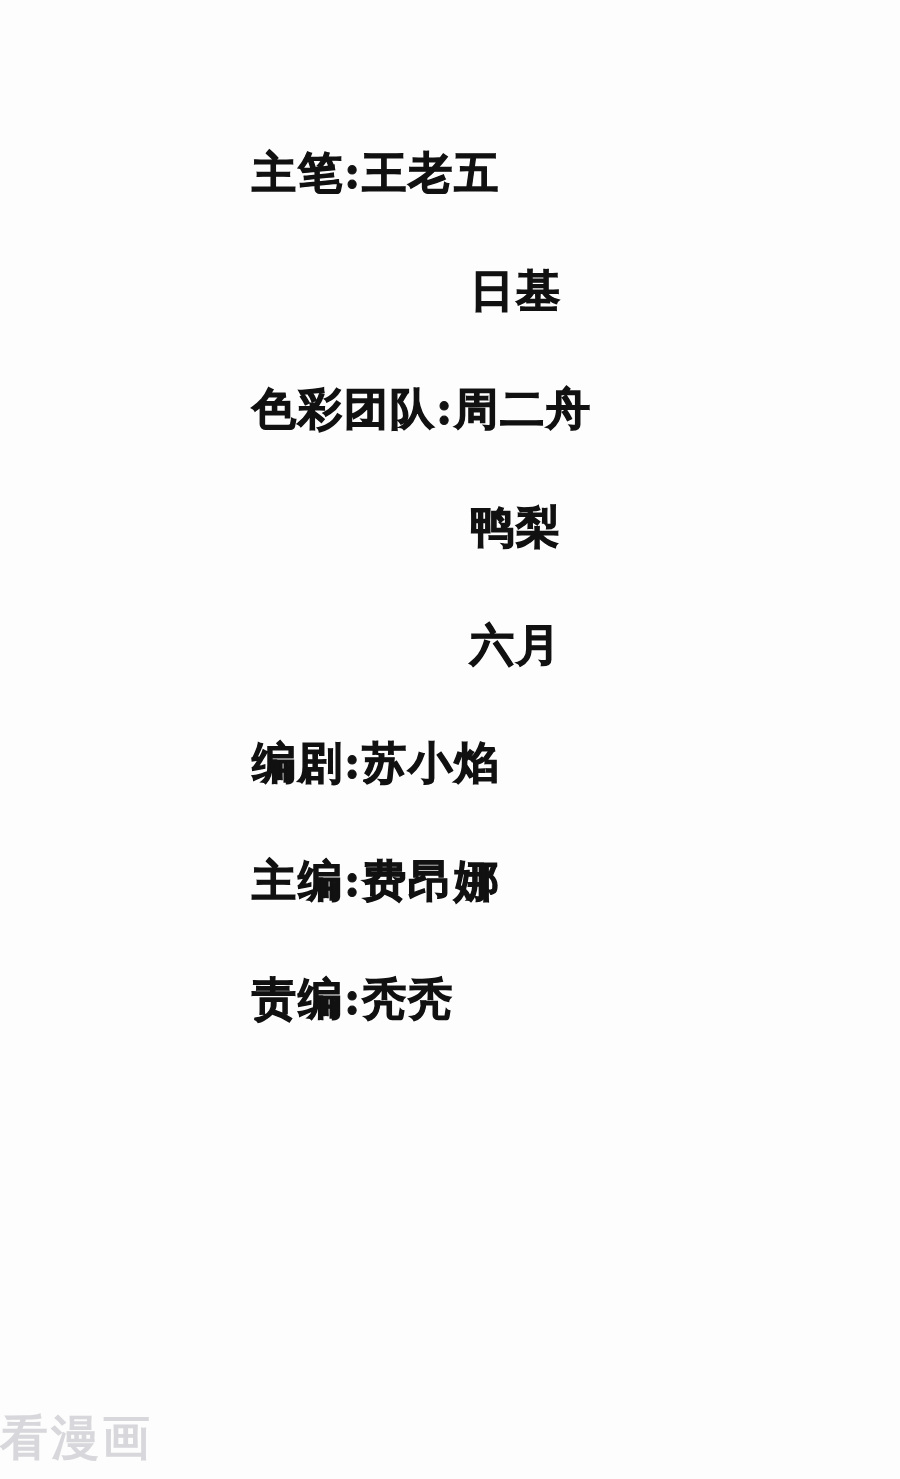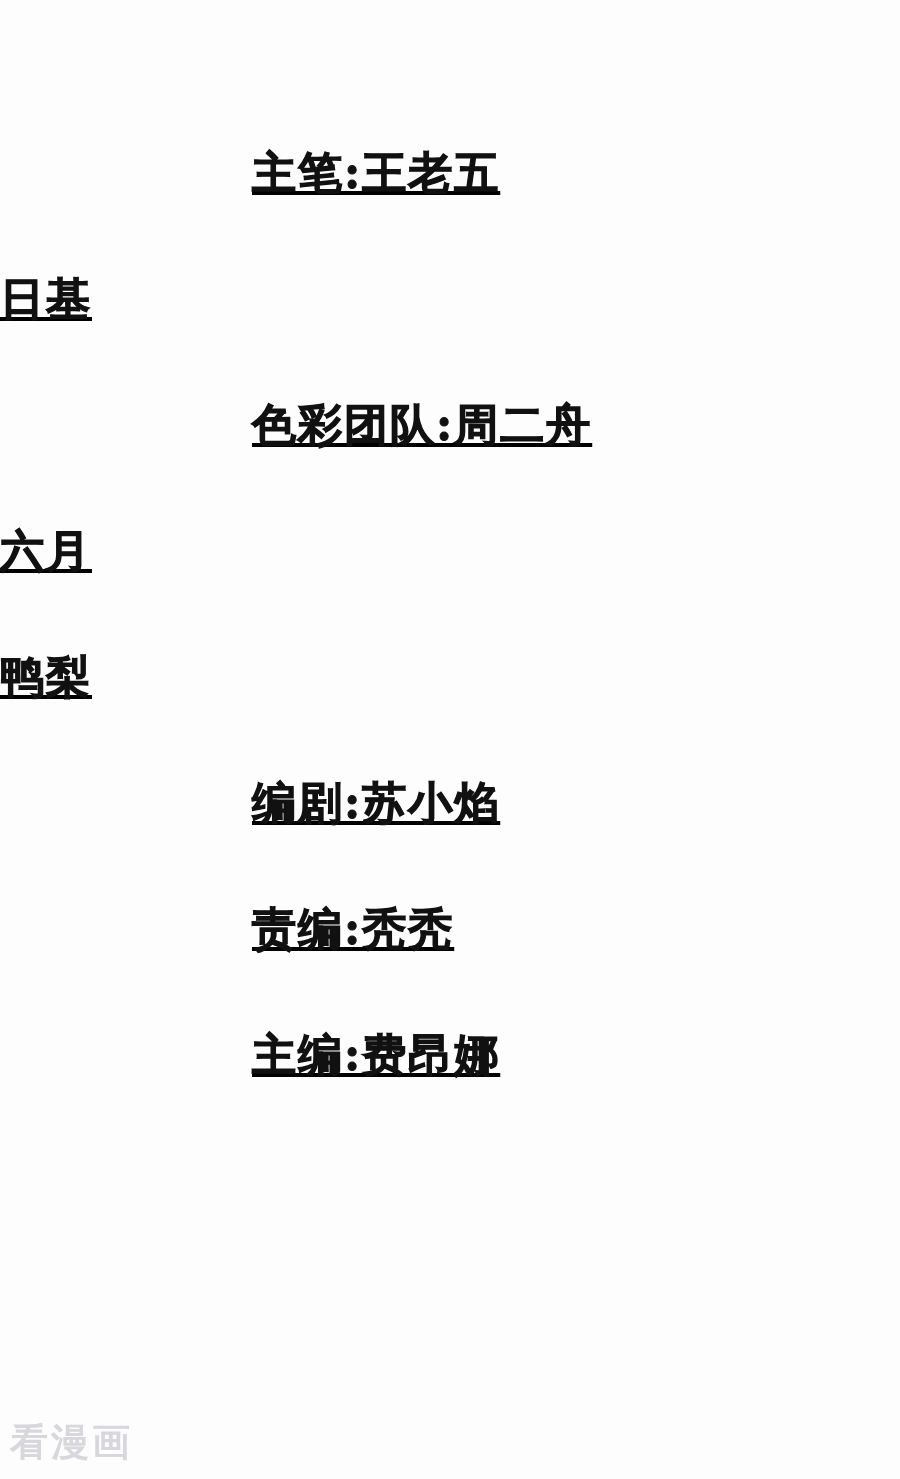--- a/index.html
+++ b/index.html
@@ -21,22 +21,21 @@
     background: #fdfdfd;
   }
 
   .credits {
     position: absolute;
     left: 0;
     right: 0;
     top: 118px;
     display: flex;
     flex-direction: column;
-    gap: 16px;
-    text-decoration: underline;
+    gap: 8px;
   }
 
   .credit-line {
     display: block;
     font-size: 44px;
     line-height: 110px;
     font-weight: 700;
     color: #111111;
     letter-spacing: 2px;
     white-space: pre;
@@ -45,47 +44,48 @@
   }
 
   
   .credit-line.align-left {
     padding-left: 252px;
     text-align: left;
   }
 
   
   .credit-line.align-indent {
+    padding-left: 470px;
     text-align: left;
   }
 
   .watermark {
     position: absolute;
-    left: 10px;
+    left: 0;
     bottom: 18px;
-    font-size: 38px;
+    font-size: 48px;
     line-height: 1;
     font-weight: 700;
     color: #d8d8dc;
     letter-spacing: 3px;
     font-family: "DejaVu Sans", "Liberation Sans", sans-serif;
     user-select: none;
   }
 </style>
 </head>
 <body>
 
 <div class="page">
 
   <div class="credits">
     <span class="credit-line align-left">主笔:王老五</span>
     <span class="credit-line align-indent">日基</span>
     <span class="credit-line align-left">色彩团队:周二舟</span>
+    <span class="credit-line align-indent">鸭梨</span>
     <span class="credit-line align-indent">六月</span>
-    <span class="credit-line align-indent">鸭梨</span>
     <span class="credit-line align-left">编剧:苏小焰</span>
+    <span class="credit-line align-left">主编:费昂娜</span>
     <span class="credit-line align-left">责编:秃秃</span>
-    <span class="credit-line align-left">主编:费昂娜</span>
   </div>
 
   <div class="watermark">看漫画</div>
 
 </div>
 
 </body></html>

